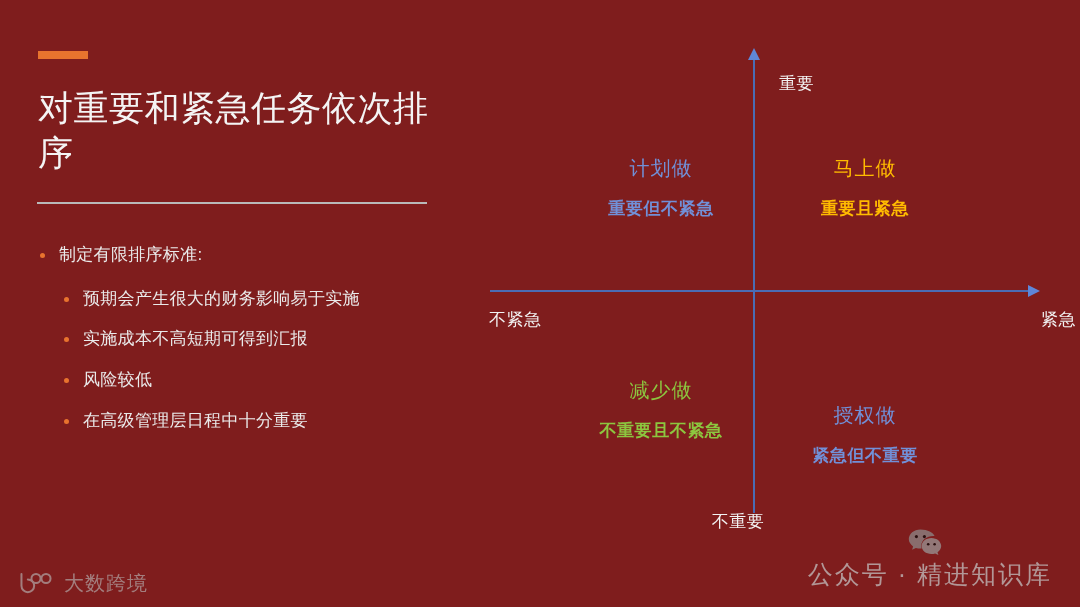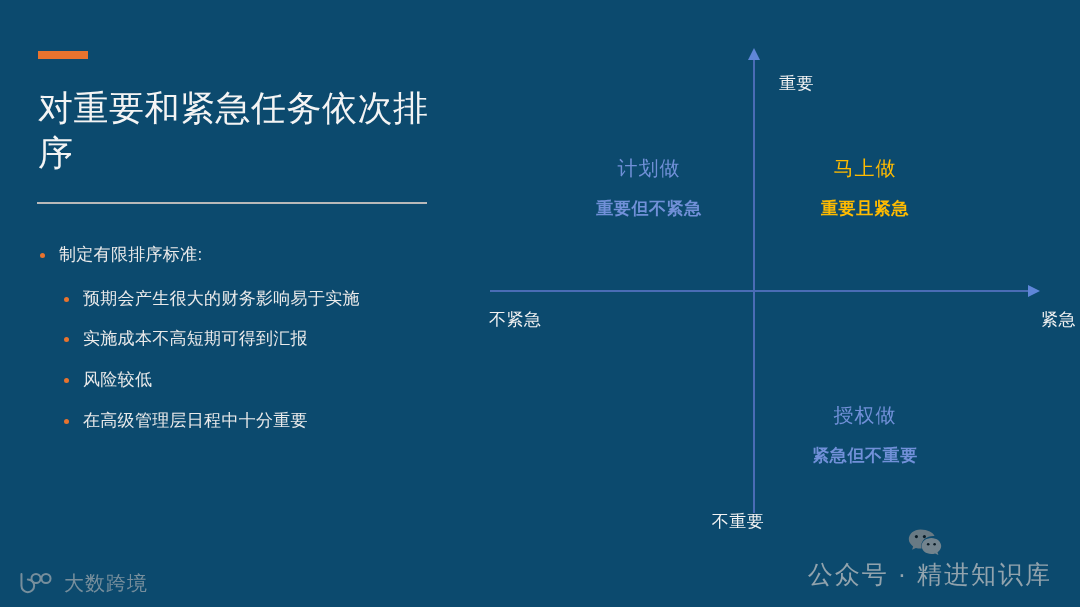--- a/index.html
+++ b/index.html
@@ -144,21 +144,21 @@
     line-height: 1;
     margin-bottom: 22px;
     letter-spacing: 1px;
   }
   .q-sub {
     font-size: 17px;
     line-height: 1;
     font-weight: bold;
     letter-spacing: 0.6px;
   }
-  .q-tl { left: 84px;  top: 118px; width: 170px; }
+  .q-tl { left: 96px;  top: 118px; width: 170px; }
   .q-tr { left: 290px; top: 118px; width: 190px; }
   .q-bl { left: 96px;  top: 340px; width: 170px; }
   .q-br { left: 290px; top: 340px; width: 190px; }
 
   
   .wm-left {
     position: absolute;
     left: 16px;
     bottom: 10px;
     display: flex;
@@ -194,21 +194,21 @@
   }
   .wm-right .wm-text {
     font-size: 25px;
     color: #c6c6c6;
     letter-spacing: 2px;
   }
 </style>
 </head>
 <body>
 
-<div id="slide" style="background: #0c4a6e;">
+<div id="slide" style="background: #7f1d1d;">
 
   <div class="accent-bar" style="background: rgb(232, 115, 46);"></div>
 
   <div class="slide-title">对重要和紧急任务依次排序</div>
 
   <div class="divider"></div>
 
   <div class="bullet-list">
     <div class="bullet-row level-0">
       <span class="dot" style="background: rgb(232, 115, 46);"></span>
@@ -247,20 +247,24 @@
     <div class="quadrant q-tl">
       <div class="q-head" style="color: rgb(113, 144, 216);">计划做</div>
       <div class="q-sub" style="color: rgb(113, 144, 216);">重要但不紧急</div>
     </div>
 
     <div class="quadrant q-tr">
       <div class="q-head" style="color: rgb(255, 187, 0);">马上做</div>
       <div class="q-sub" style="color: rgb(255, 187, 0);">重要且紧急</div>
     </div>
 
+    <div class="quadrant q-bl">
+      <div class="q-head" style="color: rgb(140, 198, 63);">减少做</div>
+      <div class="q-sub" style="color: rgb(140, 198, 63);">不重要且不紧急</div>
+    </div>
 
     <div class="quadrant q-br">
       <div class="q-head" style="color: rgb(113, 144, 216); margin-top: 25px;">授权做</div>
       <div class="q-sub" style="color: rgb(113, 144, 216);">紧急但不重要</div>
     </div>
   </div>
 
   <div class="wm-left">
     <span class="logo-mark">
       <svg viewBox="0 0 44 28" width="40" height="26" aria-hidden="true">

